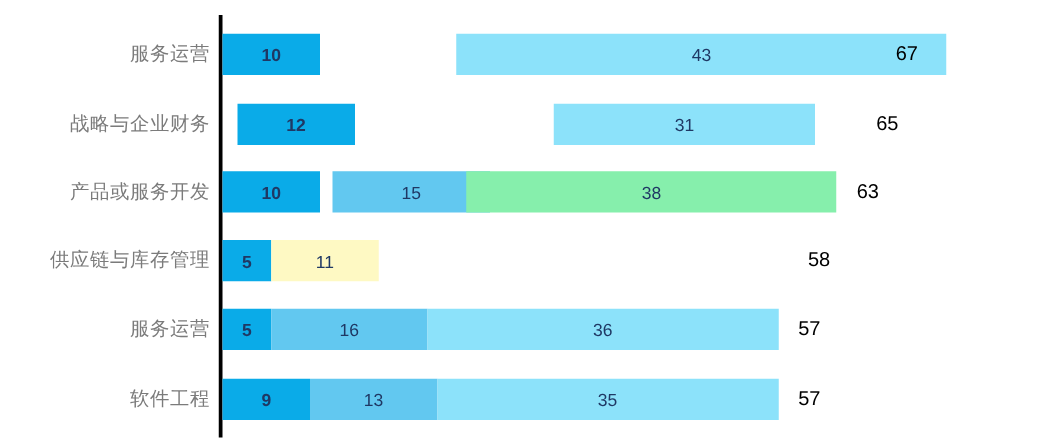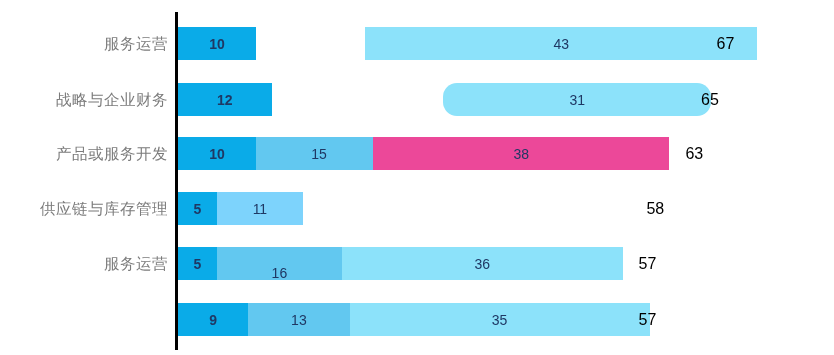--- a/index.html
+++ b/index.html
@@ -100,80 +100,81 @@
           </div>
           <div class="seg" style="left: 187.2px; width: 392px; background: rgb(140, 226, 250);">
             <span class="seg-value">43</span>
           </div>
         </div>
         <div class="total-label" style="left: 716.6px;">67</div>
       </div>
       <div class="bar-row" style="top: 83px;">
         <div class="cat-label">战略与企业财务</div>
         <div class="bar-track" style="width: 507px;">
-          <div class="seg dark" style="left: 0px; width: 93.6px; background: rgb(10, 171, 232);">
+          <div class="seg dark" style="left: 12px; width: 93.6px; background: rgb(10, 171, 232);">
             <span class="seg-value">12</span>
           </div>
-          <div class="seg" style="left: 265.2px; width: 268px; background: rgb(140, 226, 250); border-radius: 14px;">
+          <div class="seg" style="left: 265.2px; width: 209px; background: rgb(140, 226, 250);">
             <span class="seg-value">31</span>
           </div>
         </div>
         <div class="total-label" style="left: 701px;">65</div>
       </div>
       <div class="bar-row" style="top: 137px;">
         <div class="cat-label">产品或服务开发</div>
         <div class="bar-track" style="width: 491.4px;">
           <div class="seg dark" style="left: 0px; width: 78px; background: rgb(10, 171, 232);">
             <span class="seg-value">10</span>
           </div>
-          <div class="seg" style="left: 78px; width: 126px; background: rgb(98, 200, 240);">
+          <div class="seg" style="left: 88px; width: 126px; background: rgb(98, 200, 240);">
             <span class="seg-value">15</span>
           </div>
-          <div class="seg" style="left: 195px; width: 296.4px; background: #ec4899;">
+          <div class="seg" style="left: 195px; width: 296.4px; background: #86efac;">
             <span class="seg-value">38</span>
           </div>
         </div>
         <div class="total-label" style="left: 685.4px;">63</div>
       </div>
       <div class="bar-row" style="top: 192px;">
         <div class="cat-label">供应链与库存管理</div>
         <div class="bar-track" style="width: 452.4px;">
           <div class="seg dark" style="left: 0px; width: 39px; background: rgb(10, 171, 232);">
             <span class="seg-value">5</span>
           </div>
-          <div class="seg" style="left: 39px; width: 85.8px; background: #7dd3fc; align-items: center;">
+          <div class="seg" style="left: 39px; width: 85.8px; background: #fef9c3; align-items: center;">
             <span class="seg-value">11</span>
           </div>
         </div>
         <div class="total-label" style="left: 646.4px;">58</div>
       </div>
       <div class="bar-row" style="top: 247px;">
         <div class="cat-label">服务运营</div>
         <div class="bar-track" style="width: 444.6px;">
           <div class="seg dark" style="left: 0px; width: 39px; background: rgb(10, 171, 232);">
             <span class="seg-value">5</span>
           </div>
-          <div class="seg" style="left: 39px; width: 124.8px; background: rgb(98, 200, 240); align-items: flex-end;">
+          <div class="seg" style="left: 39px; width: 124.8px; background: rgb(98, 200, 240);">
             <span class="seg-value">16</span>
           </div>
           <div class="seg" style="left: 163.8px; width: 280.8px; background: rgb(140, 226, 250);">
             <span class="seg-value">36</span>
           </div>
         </div>
         <div class="total-label" style="left: 638.6px;">57</div>
       </div>
       <div class="bar-row" style="top: 303px;">
+        <div class="cat-label">软件工程</div>
         <div class="bar-track" style="width: 444.6px;">
           <div class="seg dark" style="left: 0px; width: 70.2px; background: rgb(10, 171, 232);">
             <span class="seg-value">9</span>
           </div>
           <div class="seg" style="left: 70.2px; width: 101.4px; background: rgb(98, 200, 240);">
             <span class="seg-value">13</span>
           </div>
-          <div class="seg" style="left: 171.6px; width: 300px; background: rgb(140, 226, 250);">
+          <div class="seg" style="left: 171.6px; width: 273px; background: rgb(140, 226, 250);">
             <span class="seg-value">35</span>
           </div>
         </div>
         <div class="total-label" style="left: 638.6px;">57</div>
       </div>
     </div>
 
 </div>
 
 </body></html>

